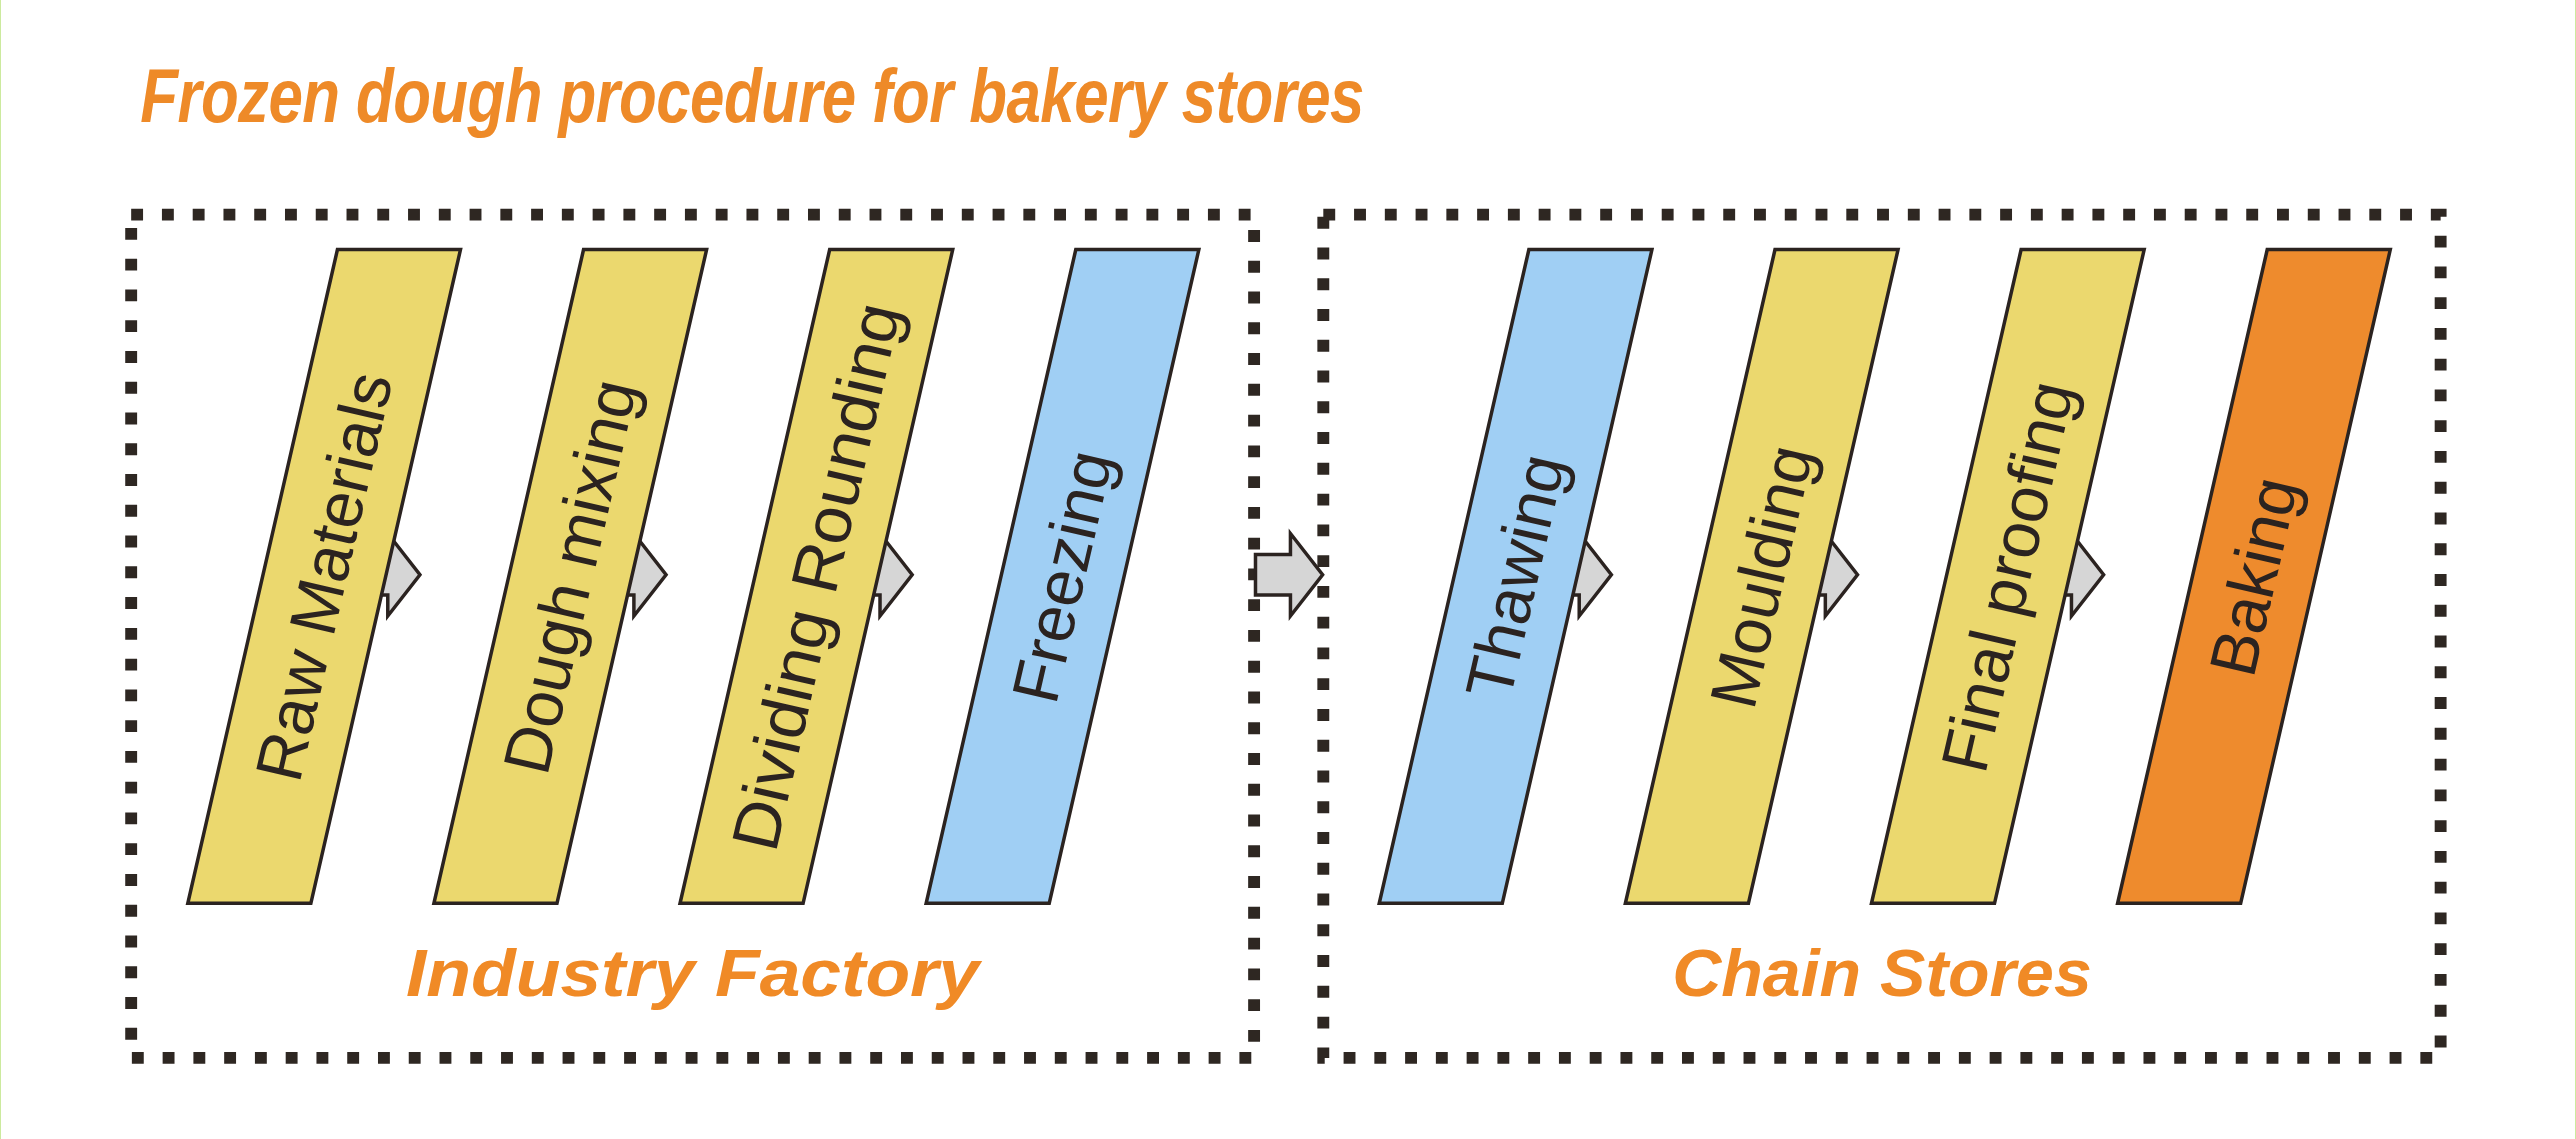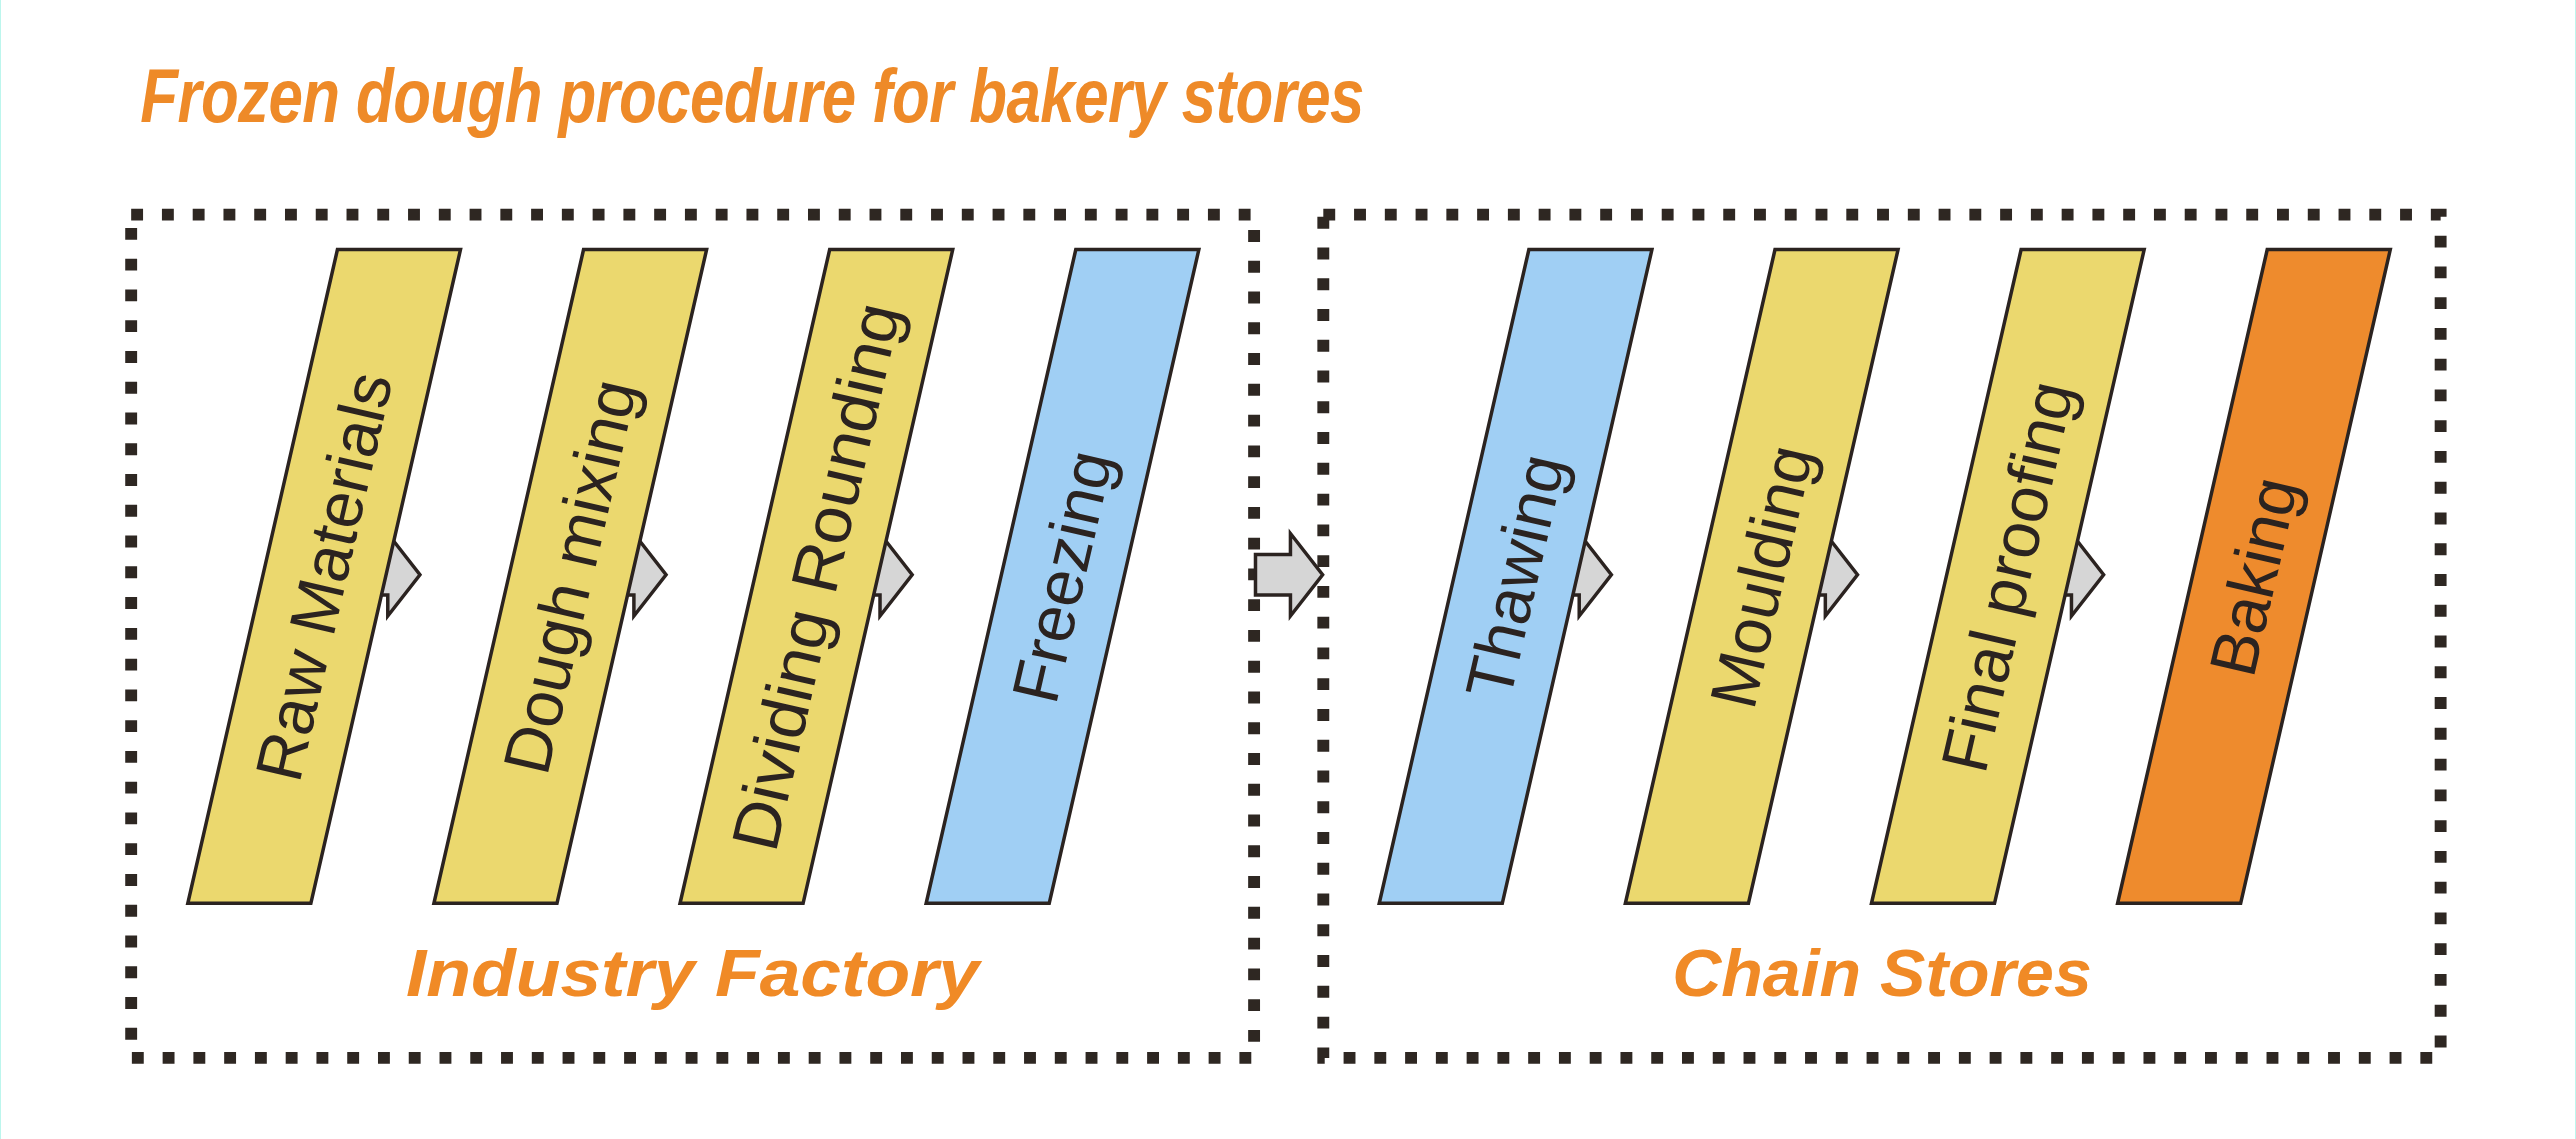--- a/index.html
+++ b/index.html
@@ -1,18 +1,18 @@
 <!DOCTYPE html>
 <html style="font-size:11.2px"><head>
 <meta charset="utf-8">
 <style>
   html,body{margin:0;padding:0;background:#ffffff;}
   body{width:2576px;height:1139px;overflow:hidden;
        font-family:"Liberation Sans","DejaVu Sans",sans-serif;}
-  #stage{position:relative;width:2576px;height:1139px;background:#5eead4;}
+  #stage{position:relative;width:2576px;height:1139px;background:#84cc16;}
   #canvas{position:absolute;left:0;top:0;width:2576px;height:1139px;display:block;}
   .ttl{font-weight:bold;font-style:italic;}
 </style>
 </head>
 <body>
 
 <div id="stage">
   <svg id="canvas" viewBox="0 0 3683 1629" xmlns="http://www.w3.org/2000/svg">
     <rect x="0" y="0" width="3683" height="1629" fill="#ffffff"></rect>
 

